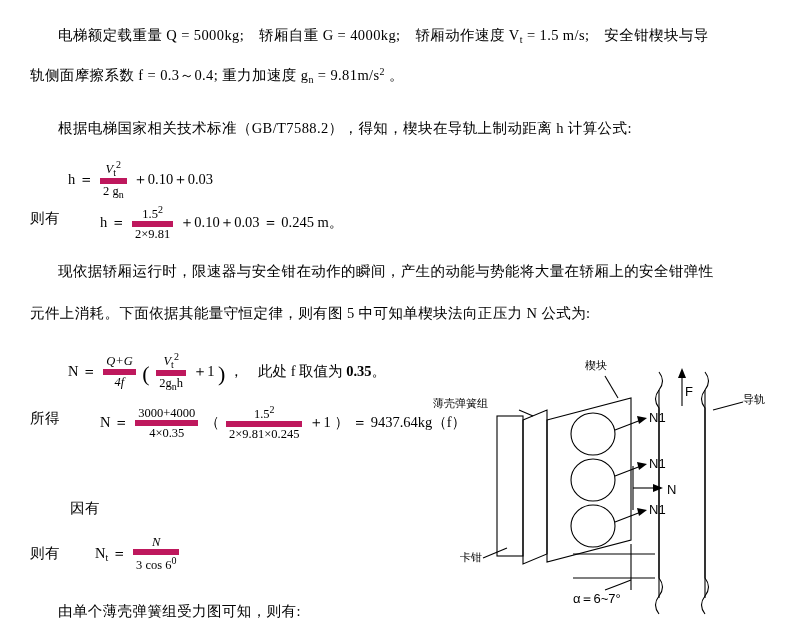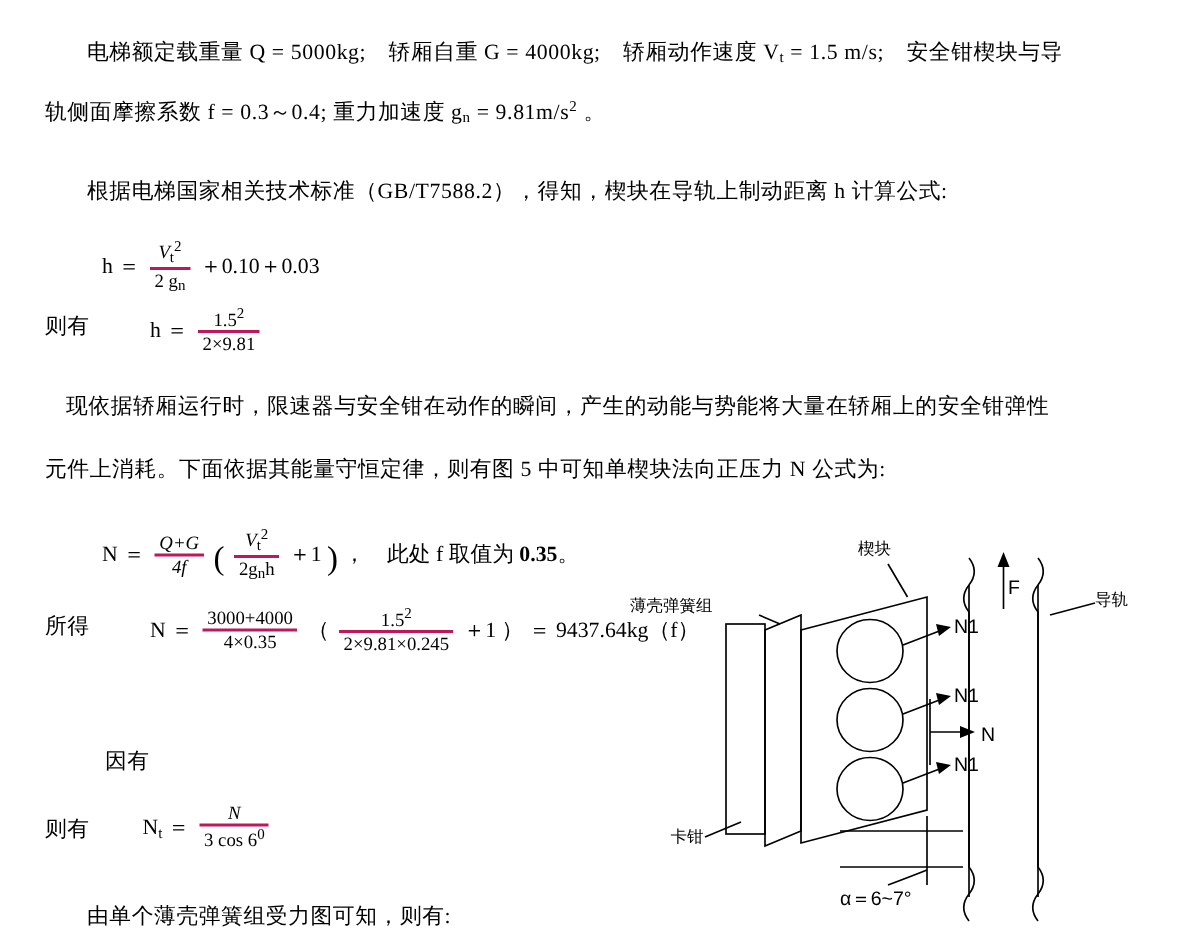--- a/index.html
+++ b/index.html
@@ -31,30 +31,30 @@
     display:inline-block;
     vertical-align:middle;
     text-align:center;
     font-size:12.5px;
     line-height:1.15;
     margin:0 3px;
     position:relative;
     top:-1px;
   }
   .frac .num{ display:block; padding:0 3px;text-align:center; }
-  .frac .den{ display:block; border-top:2px solid #be185d; padding:0 3px; }
+  .frac .den{ display:block; border-top:6px solid #be185d; padding:0 3px; }
   .bigparen{
     font-size:22px;
     vertical-align:-0.22em;
     font-family:"Liberation Serif", serif;
   }
   .eq{ position:absolute; font-size:14.5px; white-space:nowrap; }
   .lbl{ position:absolute; font-size:11px; white-space:nowrap; font-family:"Liberation Sans", sans-serif;}
   svg{ display:block; }
-  .figwrap{ position:absolute; left:442px; top:358px; width:345px; height:260px; }
+  .figwrap{ position:absolute; left:455px; top:358px; width:345px; height:260px; }
 </style>
 </head>
 <body>
 
 <div class="page">
 
   <div class="para" style="left:58px;top:22px;">
     <span>电梯额定载重量 Q = 5000kg;　轿厢自重 G = 4000kg;　轿厢动作速度 V</span><span class="sub">t</span><span> = 1.5 m/s;　安全钳楔块与导</span>
   </div>
   <div class="para" style="left:30px;top:62px;">
@@ -76,23 +76,24 @@
 
   <div class="para" style="left:30px;top:205px;">
     <span>则有</span>
   </div>
   <div class="eq" style="left:100px;top:205px;">
     <span>h ＝</span>
     <span class="frac">
       <span class="num">1.5<span class="sup">2</span></span>
       <span class="den">2×9.81</span>
     </span>
-  </div>
-
-  <div class="para" style="left:44px;top:258px;">
+    <span>＋0.10＋0.03 ＝ 0.245 m。</span>
+  </div>
+
+  <div class="para" style="left:58px;top:258px;">
     <span>现依据轿厢运行时，限速器与安全钳在动作的瞬间，产生的动能与势能将大量在轿厢上的安全钳弹性</span>
   </div>
   <div class="para" style="left:30px;top:300px;">
     <span>元件上消耗。下面依据其能量守恒定律，则有图 5 中可知单楔块法向正压力 N 公式为:</span>
   </div>
 
   <div class="eq" style="left:68px;top:352px;">
     <span>N ＝</span>
     <span class="frac">
       <span class="num"><span class="ital">Q+G</span></span>

